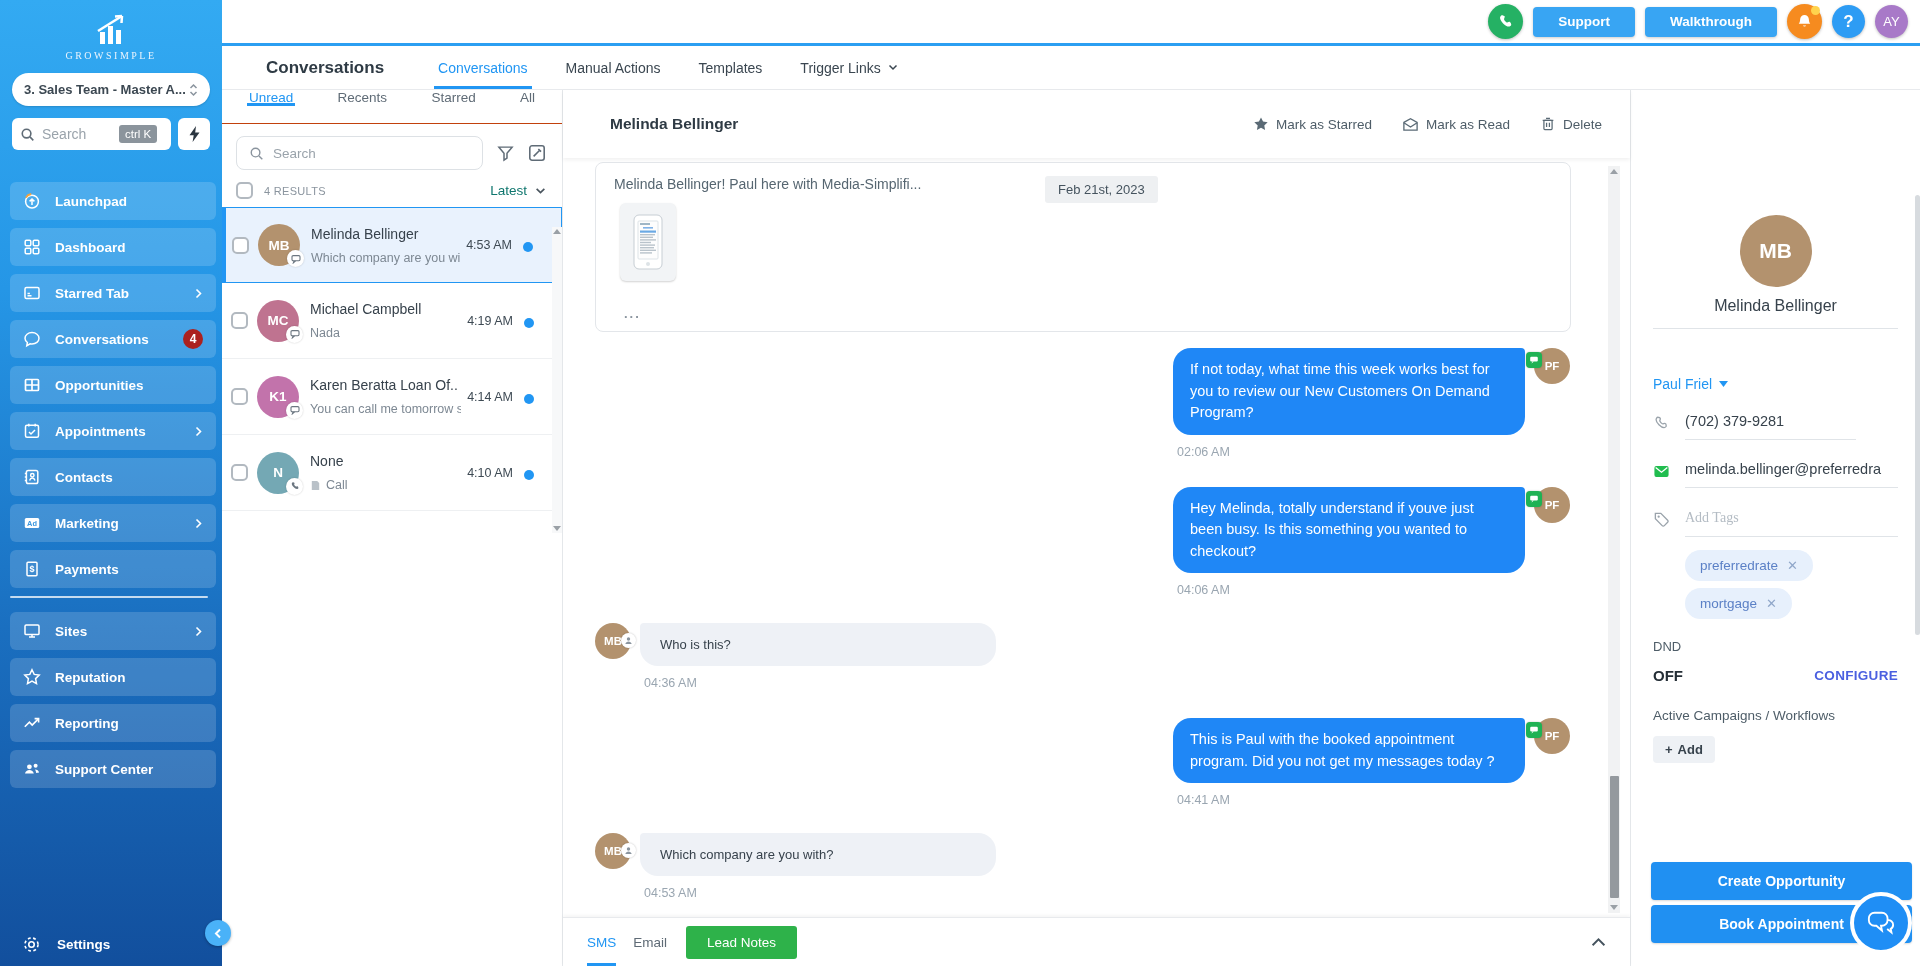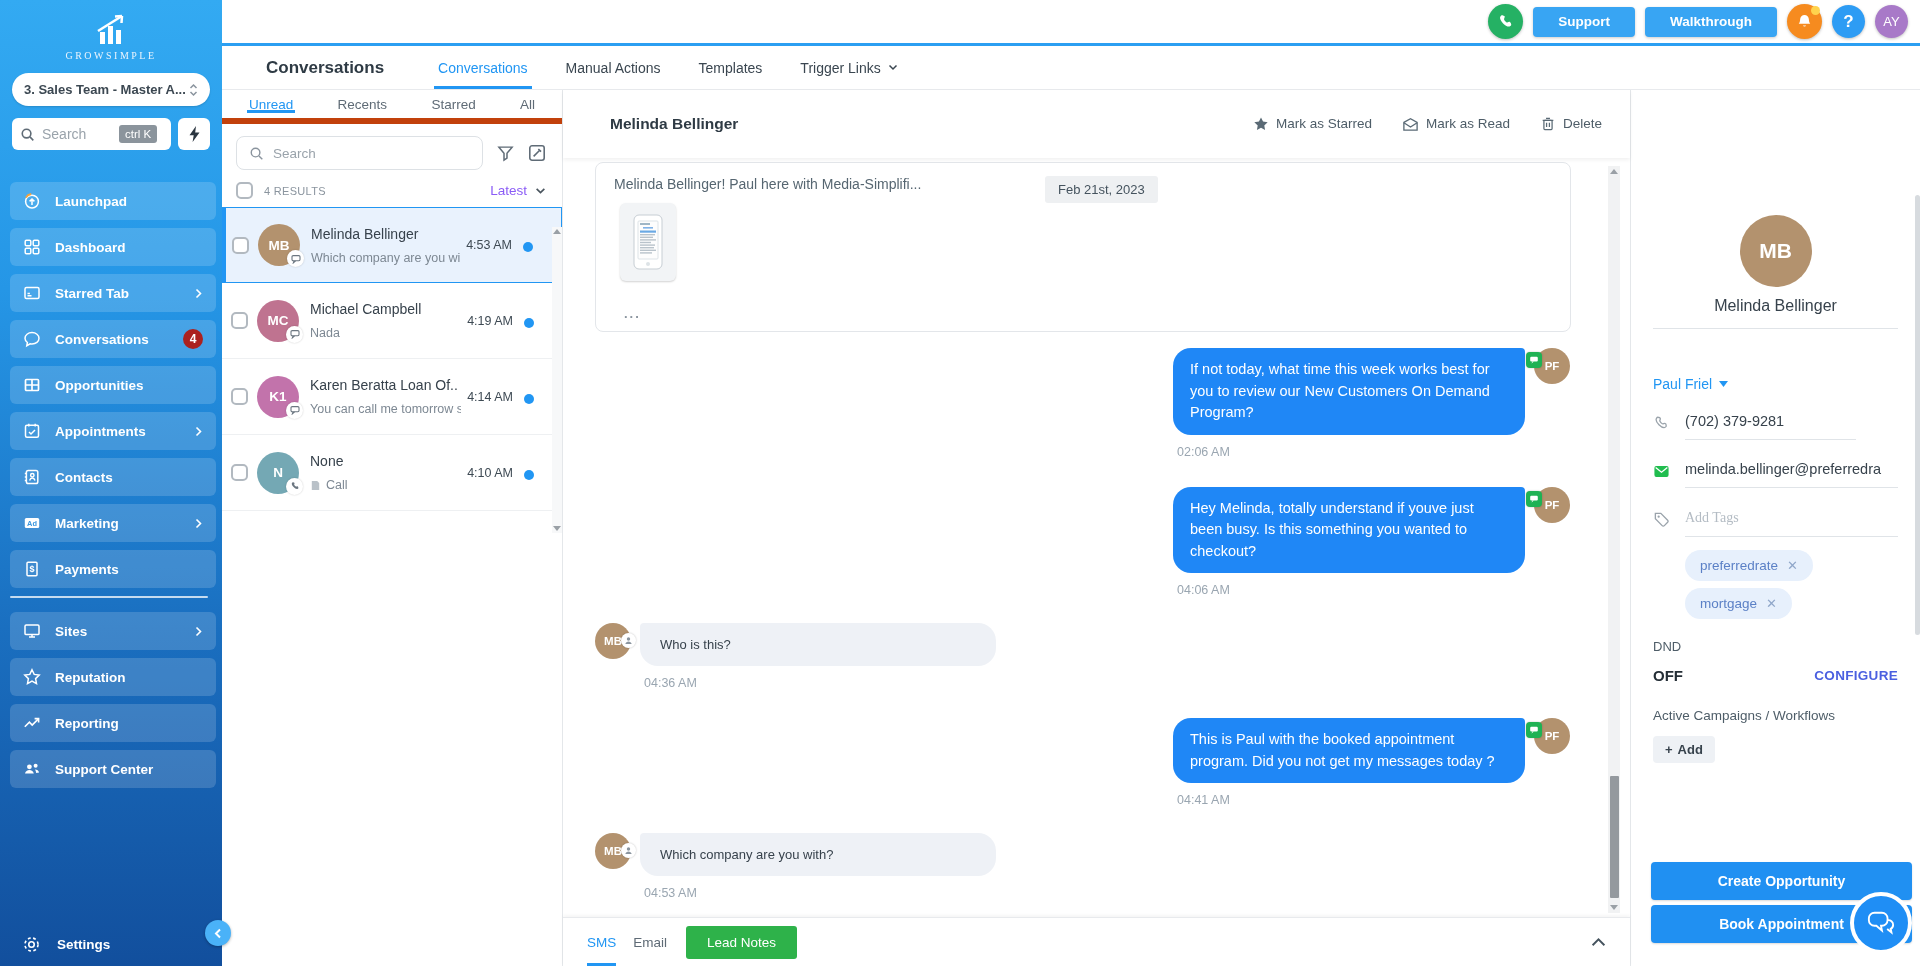--- a/index.html
+++ b/index.html
@@ -41,33 +41,33 @@
   .page-header{height:44px;display:flex;align-items:center;padding:0 24px 0 44px;border-bottom:1px solid #e8eaed;background:#fff}
   .ph-title{font-size:17px;font-weight:bold;color:#2e3a44;margin-right:54px}
   .ph-tabs{display:flex;gap:38px;height:100%}
   .ph-tab{display:flex;align-items:center;gap:7px;font-size:14px;color:#3a4650;position:relative;cursor:pointer}
   .ph-tab.active{color:#2196f3}
   .ph-tab.active::after{content:"";position:absolute;bottom:0;left:-4px;right:-4px;height:3px;background:#2196f3}
   .content{flex:1;display:flex;min-height:0;background:#fff}
 
   
   .clist{width:341px;flex-shrink:0;border-right:1px solid #e4e7ea;display:flex;flex-direction:column;position:relative}
-  .cl-tabs{height:34px;display:flex;align-items:center;justify-content:space-between;border-bottom:6px solid #c2410c;padding:0 27px}
+  .cl-tabs{height:34px;display:flex;align-items:flex-start;justify-content:space-between;border-bottom:1px solid #c2410c;padding:0 27px}
   .cl-tab{font-size:13.5px;color:#5f6b76;display:flex;align-items:center;cursor:pointer;position:relative}
   .cl-tab.active{color:#2196f3}
   .cl-tab.active::after{content:"";position:absolute;bottom:-1px;left:-2px;right:-2px;height:3px;background:#2196f3}
   .cl-search-row{display:flex;align-items:center;padding:12px 16px 6px 14px;gap:14px}
   .cl-search{flex:1;border:1px solid #dde1e5;border-radius:8px;height:34px;display:flex;align-items:center;padding:0 12px;gap:9px}
   .cl-search input{border:none;outline:none;background:transparent;font-size:13.5px;flex:1;color:#3c4852;font-family:inherit}
   .cl-search input::placeholder{color:#9aa3ab}
   .icon-btn{cursor:pointer;display:flex;align-items:center}
   .cl-results{display:flex;align-items:center;padding:6px 16px 8px 14px;gap:11px}
   .cbox{width:17px;height:17px;border:2px solid #b2b9c0;border-radius:5px;background:#fff;flex-shrink:0;cursor:pointer}
   .results-label{font-size:11px;color:#8a949e;letter-spacing:.3px;flex:1}
-  .latest{font-size:13.5px;color:#8b5cf6;display:flex;gap:8px;align-items:center;cursor:pointer}
+  .latest{font-size:13.5px;color:#0f766e;display:flex;gap:8px;align-items:center;cursor:pointer}
   .citems{position:relative}
   .citem{height:76px;display:flex;align-items:center;padding:0 14px 0 9px;border-bottom:1px solid #eef0f2;cursor:pointer;background:#fff}
   .citem.sel{background:#e9f2fd;border:1px solid #2196f3;border-left:4px solid #2196f3;padding-left:6px}
   .cavatar{width:42px;height:42px;border-radius:50%;color:#fff;font-weight:bold;font-size:13.5px;display:flex;align-items:center;justify-content:center;position:relative;flex-shrink:0;margin-left:9px}
   .abadge{position:absolute;right:-4px;bottom:-1px;width:17px;height:17px;background:#fff;border-radius:50%;display:flex;align-items:center;justify-content:center;box-shadow:0 0 2px rgba(0,0,0,.2)}
   .cmain{flex:1;margin-left:11px;min-width:0}
   .cname{font-size:14px;color:#37424c;white-space:nowrap;overflow:hidden}
   .cprev{font-size:12.5px;color:#7d8893;margin-top:9px;white-space:nowrap;overflow:hidden;display:flex;align-items:center;gap:5px}
   .cprev .it{}
   .cright{display:flex;flex-direction:row;align-items:flex-end;gap:11px;margin-left:6px;flex-shrink:0}
@@ -76,21 +76,21 @@
   .cl-scroll{position:absolute;right:0;top:137px;height:306px;width:10px;background:#f7f8f9;display:flex;flex-direction:column;justify-content:space-between;align-items:center;padding:2px 0}
   .sb-arrow{width:0;height:0;border-left:4px solid transparent;border-right:4px solid transparent}
   .sb-arrow.up{border-bottom:5px solid #9aa0a6}
   .sb-arrow.down{border-top:5px solid #9aa0a6}
 
   
   .chat{flex:1;display:flex;flex-direction:column;min-width:0;position:relative}
   .chat-header{height:68px;display:flex;align-items:center;justify-content:space-between;padding:0 28px 0 47px;background:#fff;box-shadow:0 2px 4px rgba(0,0,0,.06);position:relative;z-index:2}
   .ch-name{font-size:15.5px;font-weight:bold;color:#2e3a44}
   .ch-actions{display:flex;gap:30px;align-items:center}
-  .ch-action{display:flex;align-items:flex-start;gap:7px;font-size:13.5px;color:#4e5d68;cursor:pointer}
+  .ch-action{display:flex;align-items:center;gap:7px;font-size:13.5px;color:#4e5d68;cursor:pointer}
   .messages{flex:1;position:relative;padding-top:4px;overflow:hidden}
   .msg-card{margin-left:32px;width:976px;height:170px;border:1px solid #e3e6ea;border-radius:8px;position:relative;background:#fff}
   .msg-card .txt{padding:13px 18px 0;font-size:14px;color:#566671}
   .thumb{position:absolute;left:24px;top:40px;width:56px;height:78px;background:#f2f4f6;border-radius:6px;box-shadow:0 1px 2px rgba(0,0,0,.18);display:flex;align-items:center;justify-content:center}
   .dots{position:absolute;left:28px;bottom:10px;color:#8a949e;font-weight:bold;letter-spacing:2px;font-size:13px}
   .date-chip{position:absolute;left:482px;top:18px;background:#eef0f2;border-radius:3px;padding:6px 13px;font-size:13px;color:#45535e;z-index:3}
   .m-out{display:flex;justify-content:flex-end;padding-right:60px;margin-top:28px}
   .m-out.first{margin-top:16px}
   .m-stack{display:flex;flex-direction:column}
   .m-row{display:flex;gap:9px;align-items:flex-start}

